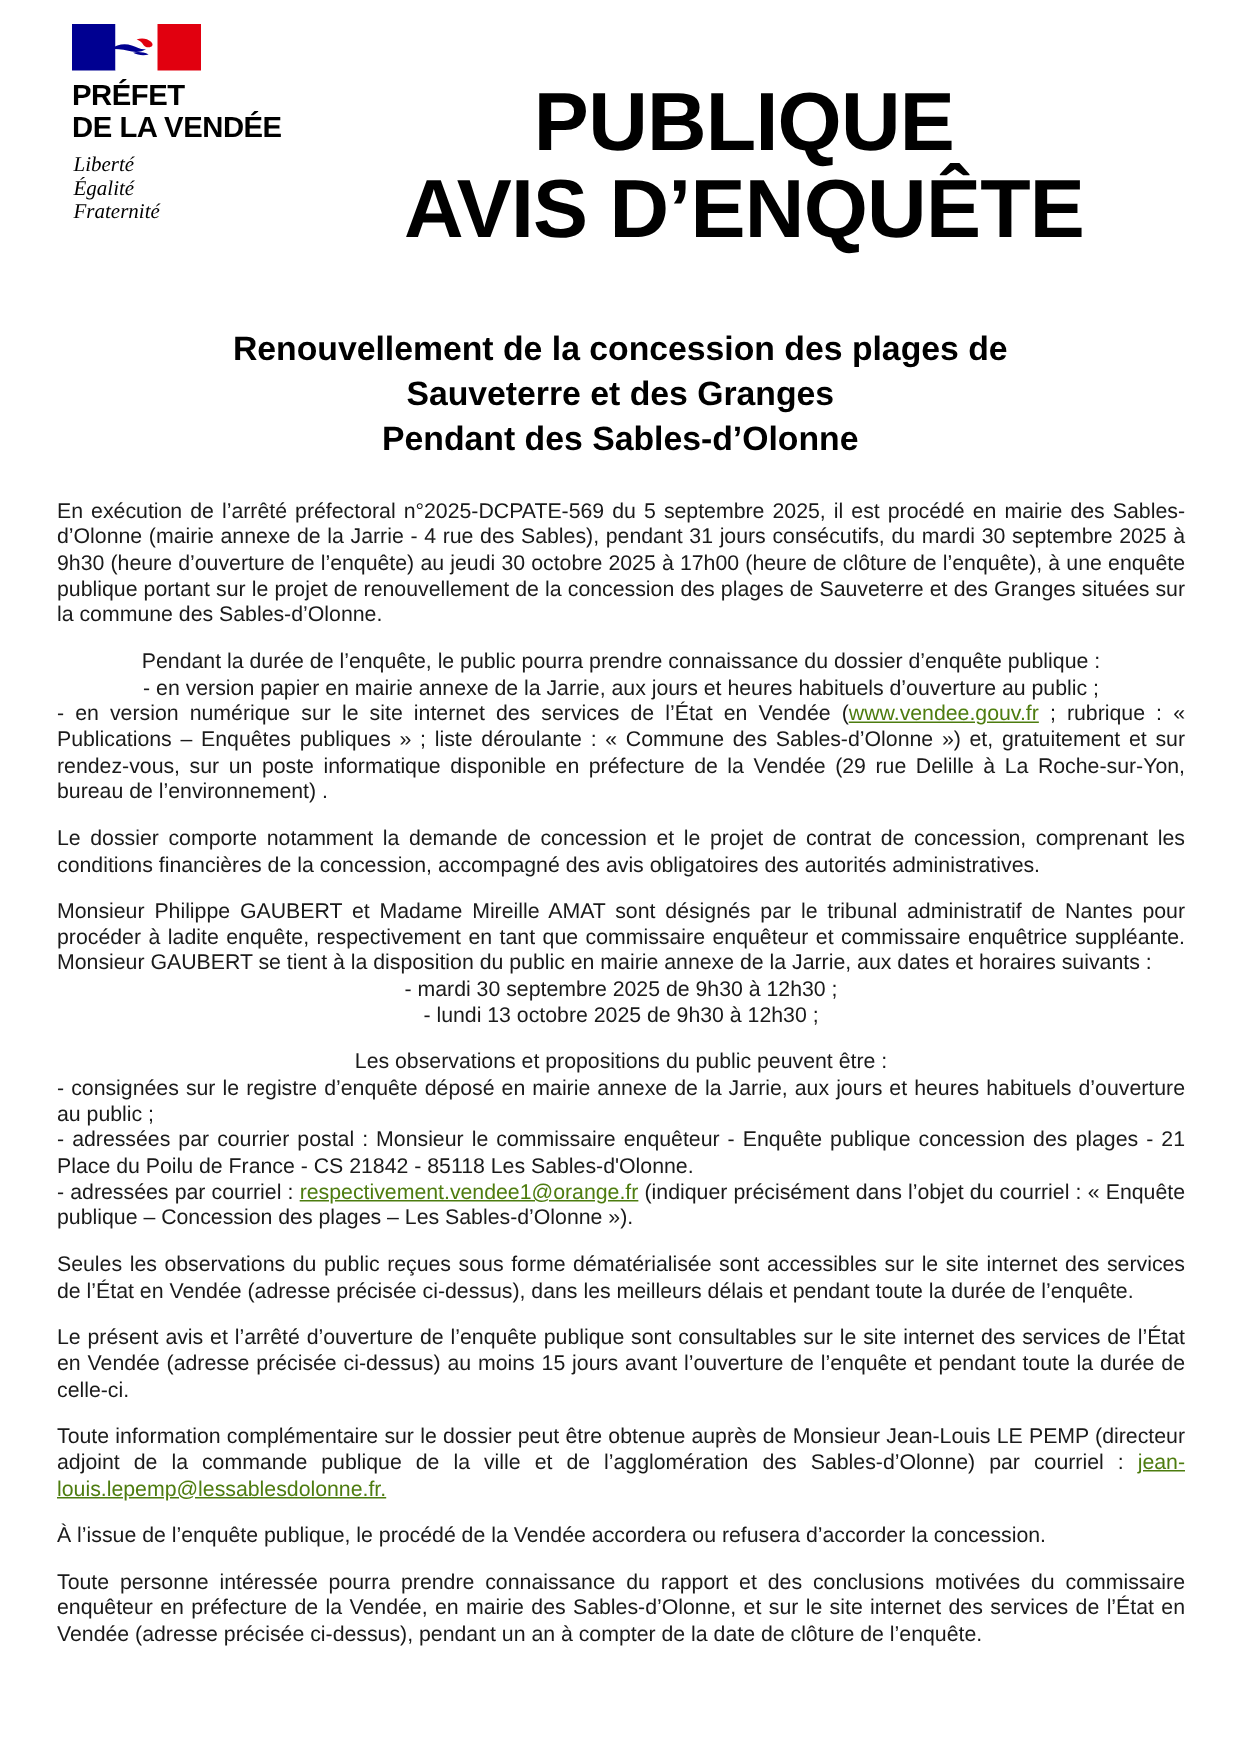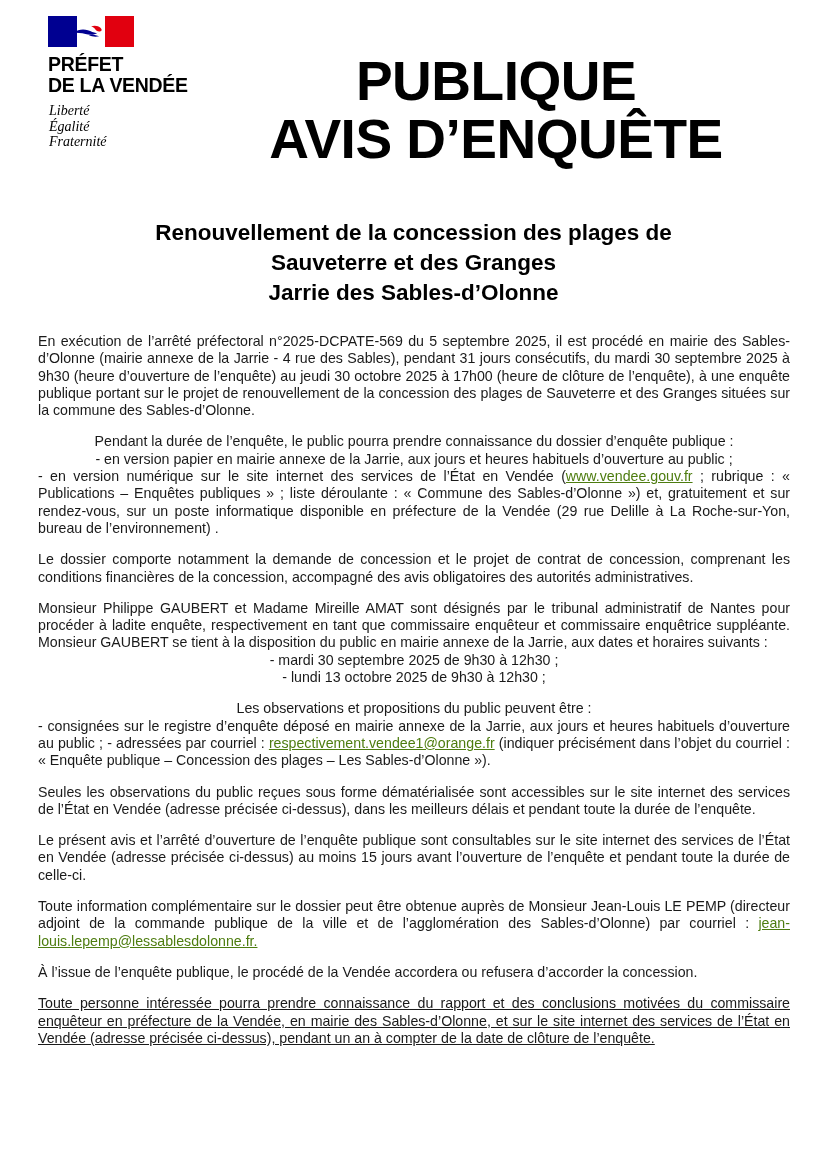--- a/index.html
+++ b/index.html
@@ -124,21 +124,21 @@
     line-height: 17.3px;
     text-align: justify;
     text-justify: inter-word;
     color: #1a1a1a;
   }
 
   .para {
     margin: 0 0 14px 0;
     text-align: justify;
   }
-  .para.last { margin-bottom: 4px; text-decoration: underline; }
+  .para.last { margin-bottom: 4px; }
 
   .line {
     display: block;
     text-align: justify;
   }
 
   b, .bold { font-weight: normal; }
 
   a.link, .link {
     color: #4d7c0f;
@@ -182,21 +182,21 @@
 
     <div class="title-block">
       <div class="main-title">PUBLIQUE</div>
       <div class="main-title">AVIS D’ENQUÊTE</div>
     </div>
   </div>
 
   <div class="subtitle-block">
     <div class="subtitle-line">Renouvellement de la concession des plages de</div>
     <div class="subtitle-line">Sauveterre et des Granges</div>
-    <div class="subtitle-line">Jarrie des Sables-d’Olonne</div>
+    <div class="subtitle-line">Pendant des Sables-d’Olonne</div>
   </div>
 
   <div class="body-text">
 
     <p class="para"><span>En exécution de l’arrêté préfectoral n°2025-DCPATE-569 du 5 septembre 2025, il est procédé en mairie des Sables-d’Olonne (mairie annexe de la Jarrie - 4 rue des Sables), pendant 31 jours consécutifs, </span><b>du mardi 30 septembre 2025 à 9h30 (heure d’ouverture de l’enquête) au jeudi 30 octobre 2025 à 17h00 (heure de clôture de l’enquête)</b><span>, à une enquête publique portant sur le projet de renouvellement de la concession des plages de Sauveterre et des Granges situées sur la commune des Sables-d’Olonne.</span></p>
 
     <p class="para">
       <span class="line nojustify">Pendant la durée de l’enquête, le public pourra prendre connaissance du dossier d’enquête publique  :</span>
       <span class="line nojustify">- en version papier en mairie annexe de la Jarrie, aux jours et heures habituels d’ouverture au public ;</span>
       <span><span>- en version numérique sur le site internet des services de l’État en Vendée (</span><a class="link" href="#">www.vendee.gouv.fr</a><span> ; rubrique : « Publications – Enquêtes publiques » ; liste déroulante : « Commune des Sables-d’Olonne ») et, gratuitement et sur rendez-vous, sur un poste informatique disponible en préfecture de la Vendée (29 rue Delille à La Roche-sur-Yon, bureau de l’environnement) .</span></span>
@@ -206,20 +206,21 @@
 
     <p class="para">
       <span>Monsieur Philippe GAUBERT et Madame Mireille AMAT sont désignés par le tribunal administratif de Nantes pour procéder à ladite enquête, respectivement en tant que commissaire enquêteur et commissaire enquêtrice suppléante. Monsieur GAUBERT se tient à la disposition du public en mairie annexe de la Jarrie, aux dates et horaires suivants :</span>
       <span class="line nojustify">- mardi 30 septembre 2025 de 9h30 à 12h30 ;</span>
       <span class="line nojustify">- lundi 13 octobre 2025 de 9h30 à 12h30 ;</span>
     </p>
 
     <p class="para">
       <span class="line nojustify">Les observations et propositions du public peuvent être  :</span>
       <span>- consignées sur le registre d’enquête déposé en mairie annexe de la Jarrie, aux jours et heures habituels d’ouverture au public ;</span>
+      <span class="line">- adressées par courrier postal :  Monsieur le commissaire enquêteur - Enquête publique concession des plages - 21 Place du Poilu de France - CS 21842 - 85118 Les Sables-d'Olonne.</span>
       <span><span>- adressées par courriel : </span><a class="link" href="#">respectivement.vendee1@orange.fr</a><span> (indiquer précisément dans l’objet du courriel : « Enquête publique – Concession des plages – Les Sables-d’Olonne »).</span></span>
     </p>
 
     <p class="para">Seules les observations du public reçues sous forme dématérialisée sont accessibles sur le site internet des services de l’État en Vendée (adresse précisée ci-dessus), dans les meilleurs délais et pendant toute la durée de l’enquête.</p>
 
     <p class="para">Le présent avis et l’arrêté d’ouverture de l’enquête publique sont consultables sur le site internet des services de l’État en Vendée (adresse précisée ci-dessus) au moins 15 jours avant l’ouverture de l’enquête et pendant toute la durée de celle-ci.</p>
 
     <p class="para"><span>Toute information complémentaire sur le dossier peut être obtenue auprès de Monsieur Jean-Louis LE PEMP (directeur adjoint de la commande publique de la ville et de l’agglomération des Sables-d’Olonne) par courriel  : </span><a class="link" href="#">jean-louis.lepemp@lessablesdolonne.fr.</a></p>
 
     <p class="para">À l’issue de l’enquête publique, le procédé de la Vendée accordera ou refusera d’accorder la concession.</p>

